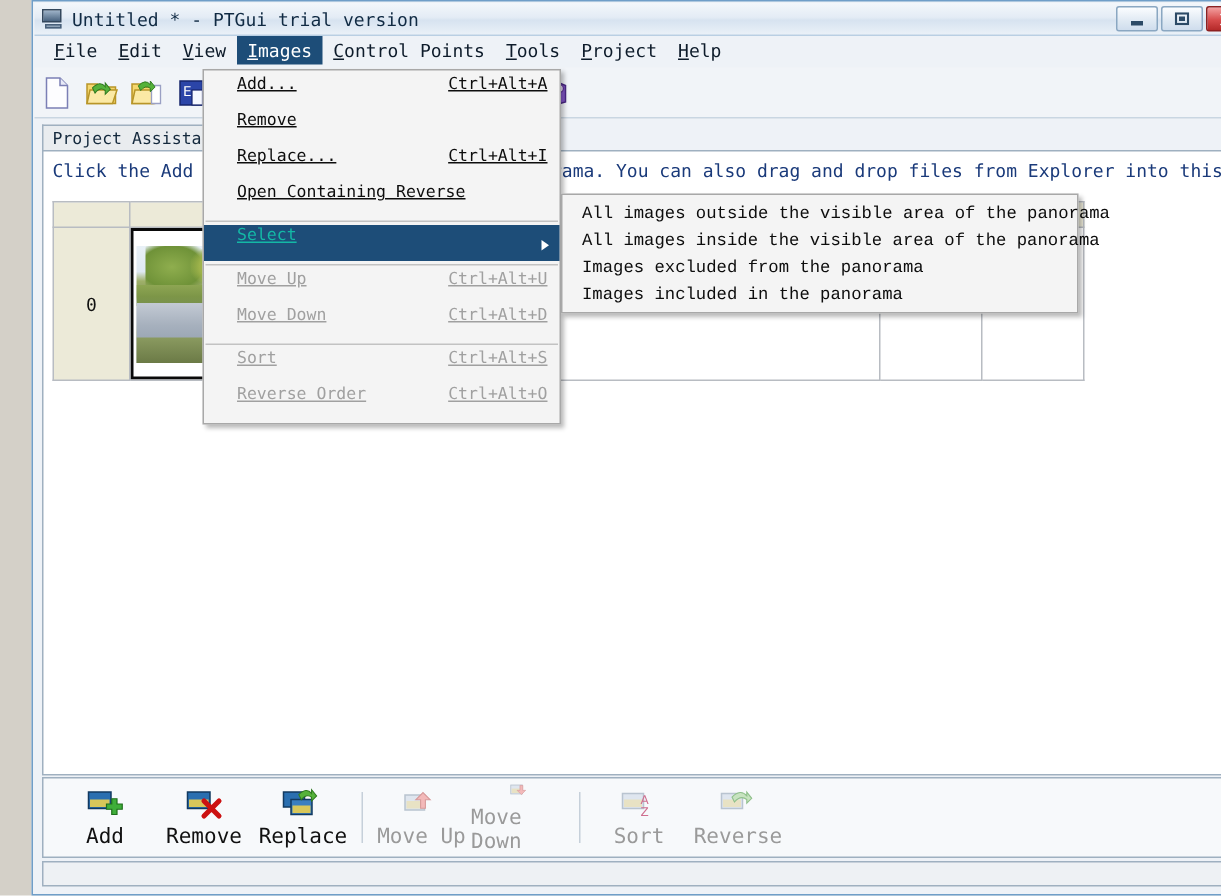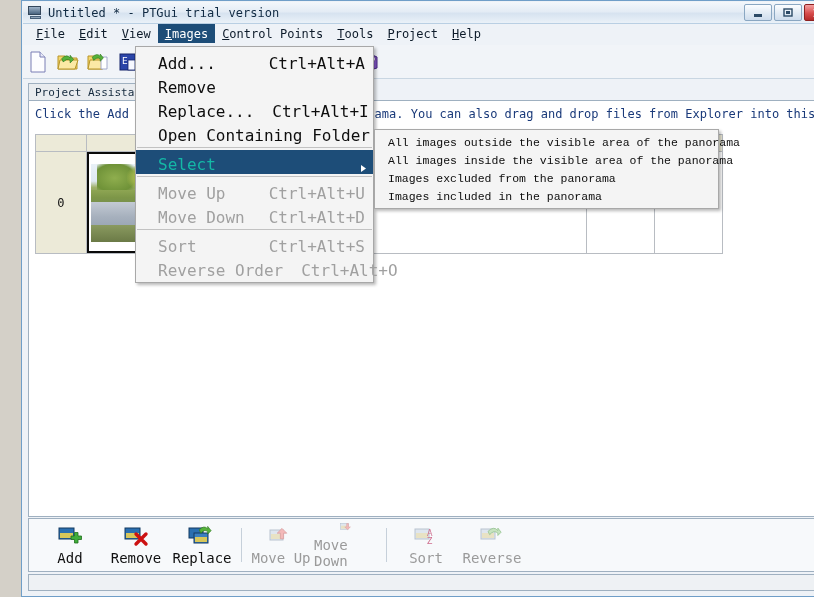--- a/index.html
+++ b/index.html
@@ -245,26 +245,27 @@
     position: absolute; left: 113px; top: 45px;
     width: 239px;
     background: #f4f4f4;
     border: 1px solid #a8a8a8;
     box-shadow: 2px 2px 3px rgba(0,0,0,0.28);
     padding: 2px 0;
     z-index: 50;
   }
   .mi {
     height: 24px;
-    display: flex; align-items: flex-end;
+    display: flex; align-items: flex-start;
     padding: 0 4px 0 22px;
     font-family: "DejaVu Sans Mono", monospace;
-    font-size: 16px; color: #0d0d0d;
+    font-size: 11px; color: #0d0d0d;
     white-space: nowrap;
     position: relative;
+    text-decoration: underline;
   }
   .mi .accel {
     margin-left: auto; padding-left: 18px; padding-right: 4px;
   }
   .mi.disabled { color: #a0a0a0; }
   .mi.hl { background: #1d4d78; color: #14b8a6; }
   .mi .sub-arrow { position: absolute; right: 6px; top: 8px; }
   .misep { height: 1px; background: #c2c2c2; margin: 2px 1px; }
 
   
@@ -533,21 +534,21 @@
     </div>
     <div class="mi">
       <span>Remove</span>
       <span class="accel"></span>
     </div>
     <div class="mi">
       <span>Replace...</span>
       <span class="accel">Ctrl+Alt+I</span>
     </div>
     <div class="mi">
-      <span>Open Containing Folder</span>
+      <span>Open Containing Reverse</span>
       <span class="accel"></span>
     </div>
     <div class="misep"></div>
     <div class="mi hl">
       <span>Select</span>
       <span class="sub-arrow">
         <svg width="7" height="9" viewBox="0 0 7 9">
             <path d="M1 1 L6 4.5 L1 8 Z" fill="#ffffff"></path>
           </svg>
       </span>

